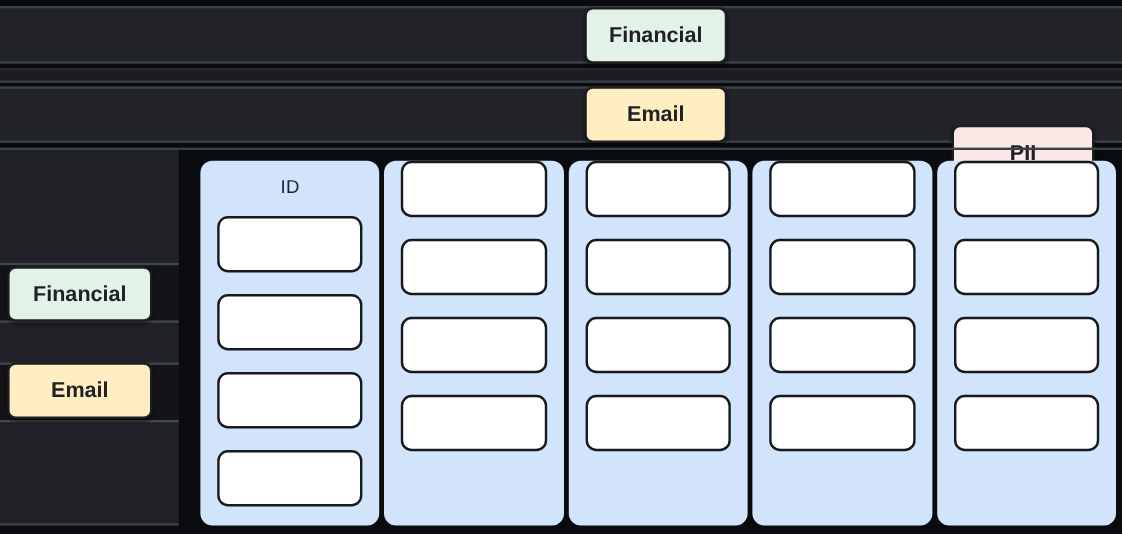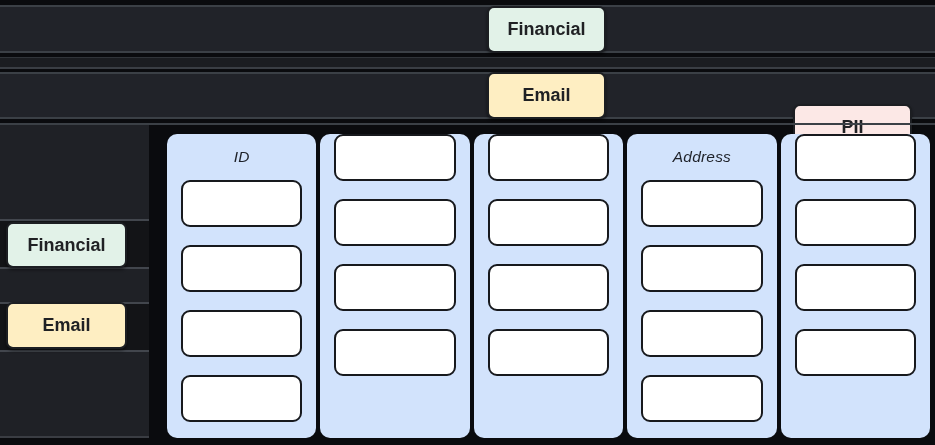--- a/index.html
+++ b/index.html
@@ -49,21 +49,21 @@
   .sidebar .slot.s1{top:94px;}
   .sidebar .slot.s2{top:177px;}
   .badge.s-financial{left:6px; top:97px; width:121px; height:46px;}
   .badge.s-email{left:6px; top:177px; width:121px; height:47px;}
   .table{
     position:absolute; left:167px; top:134px; width:763px; height:304px;
     display:flex; gap:4px;
   }
   .col{
     flex:1; background:var(--column-bg); border-radius:10px;
-    display:flex; flex-direction:column;font-style:italic;
+    display:flex; flex-direction:column;
   }
   .col-header{
     height:46px; display:flex; align-items:center; justify-content:center;
     font-size:15.5px; color:var(--header-text); letter-spacing:.2px;
   }
   .cells{display:flex; flex-direction:column; gap:18px; padding:0 14px;}
   .cell{
     height:47px; background:var(--cell-bg); border:2.5px solid var(--cell-border);
     border-radius:9px;
   }
@@ -111,21 +111,20 @@
   <div class="col">
     <div class="cells">
         <div class="cell"></div>
         <div class="cell"></div>
         <div class="cell"></div>
         <div class="cell"></div>
       </div>
   </div>
 
   <div class="col">
-    <div class="col-header">Address</div>
     <div class="cells">
         <div class="cell"></div>
         <div class="cell"></div>
         <div class="cell"></div>
         <div class="cell"></div>
       </div>
   </div>
 
   <div class="col">
     <div class="cells">

